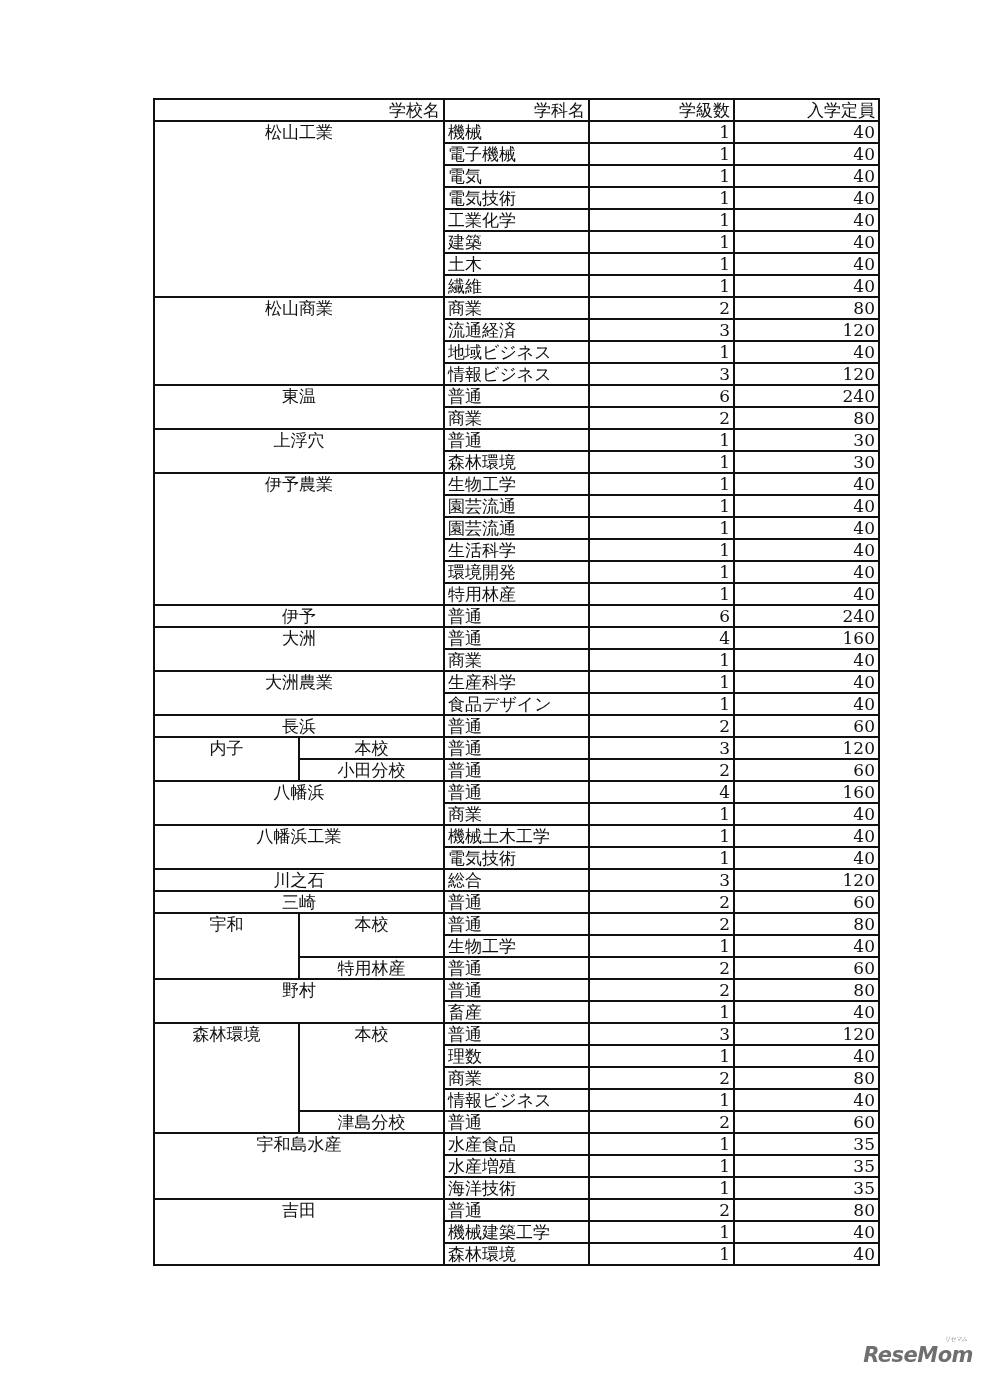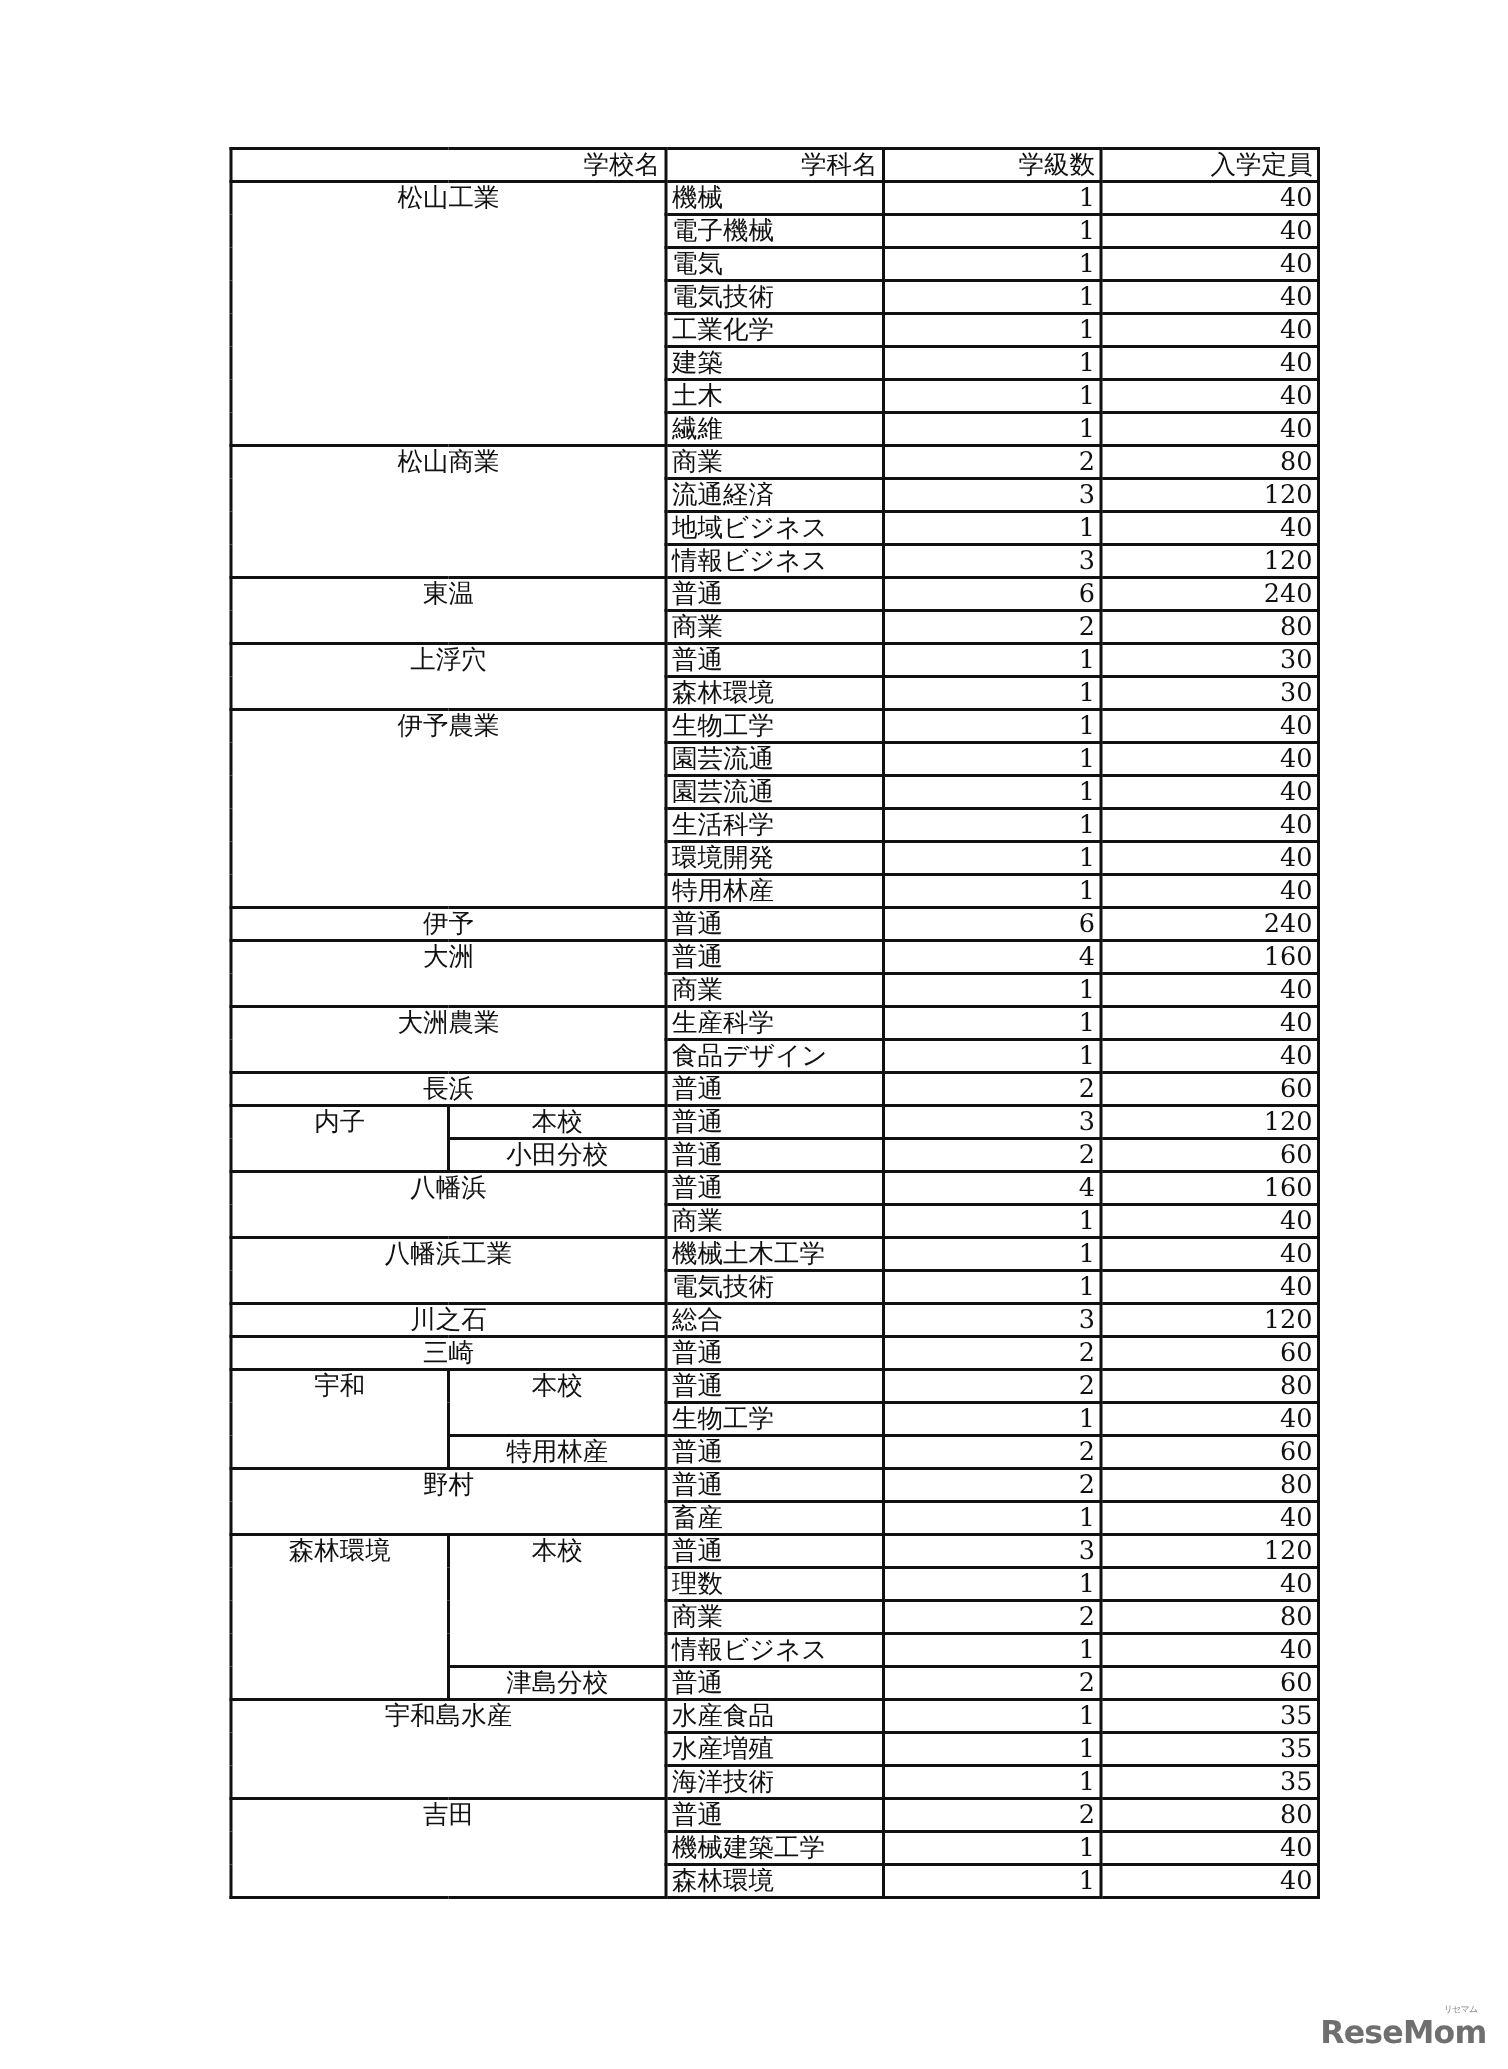--- a/index.html
+++ b/index.html
@@ -4,22 +4,22 @@
 <style>
   html, body { margin: 0; padding: 0; background: #ffffff; }
   body { width: 1005px; height: 1379px; position: relative; overflow: hidden;
          font-family: "DejaVu Serif", "Liberation Serif", serif; color: #111; }
   #tbl { position: absolute; left: 153px; top: 98px; border-collapse: collapse; table-layout: fixed; }
   #tbl td, #tbl th { border: 2px solid #111; height: 20px; padding: 0 3px; font-size: 17px; line-height: 20px;
          font-weight: normal; white-space: nowrap; overflow: hidden; vertical-align: top; }
   #tbl th { text-align: right; }
   #tbl td.num { text-align: right; font-family: "DejaVu Serif", "Liberation Serif", serif; }
   #tbl td.school { text-align: center; }
-  .watermark { position: absolute; right: 14px; bottom: 12px; font-family: "DejaVu Sans", "Liberation Sans", sans-serif;
-         font-weight: bold; font-size: 21px; color: #6f6f6f; letter-spacing: -0.5px; }
+  .watermark { position: absolute; right: 32px; bottom: 12px; font-family: "DejaVu Sans", "Liberation Sans", sans-serif;
+         font-weight: bold; font-size: 21px; color: #6f6f6f; letter-spacing: -0.5px; font-style: italic; }
   .watermark .kana { position: absolute; top: -8px; right: 6px; font-size: 6px; font-weight: normal; color: #888; }
 </style>
 </head>
 <body>
 
 <table id="tbl">
   <colgroup>
     <col style="width:145px">
       <col style="width:145px">
       <col style="width:145px">

